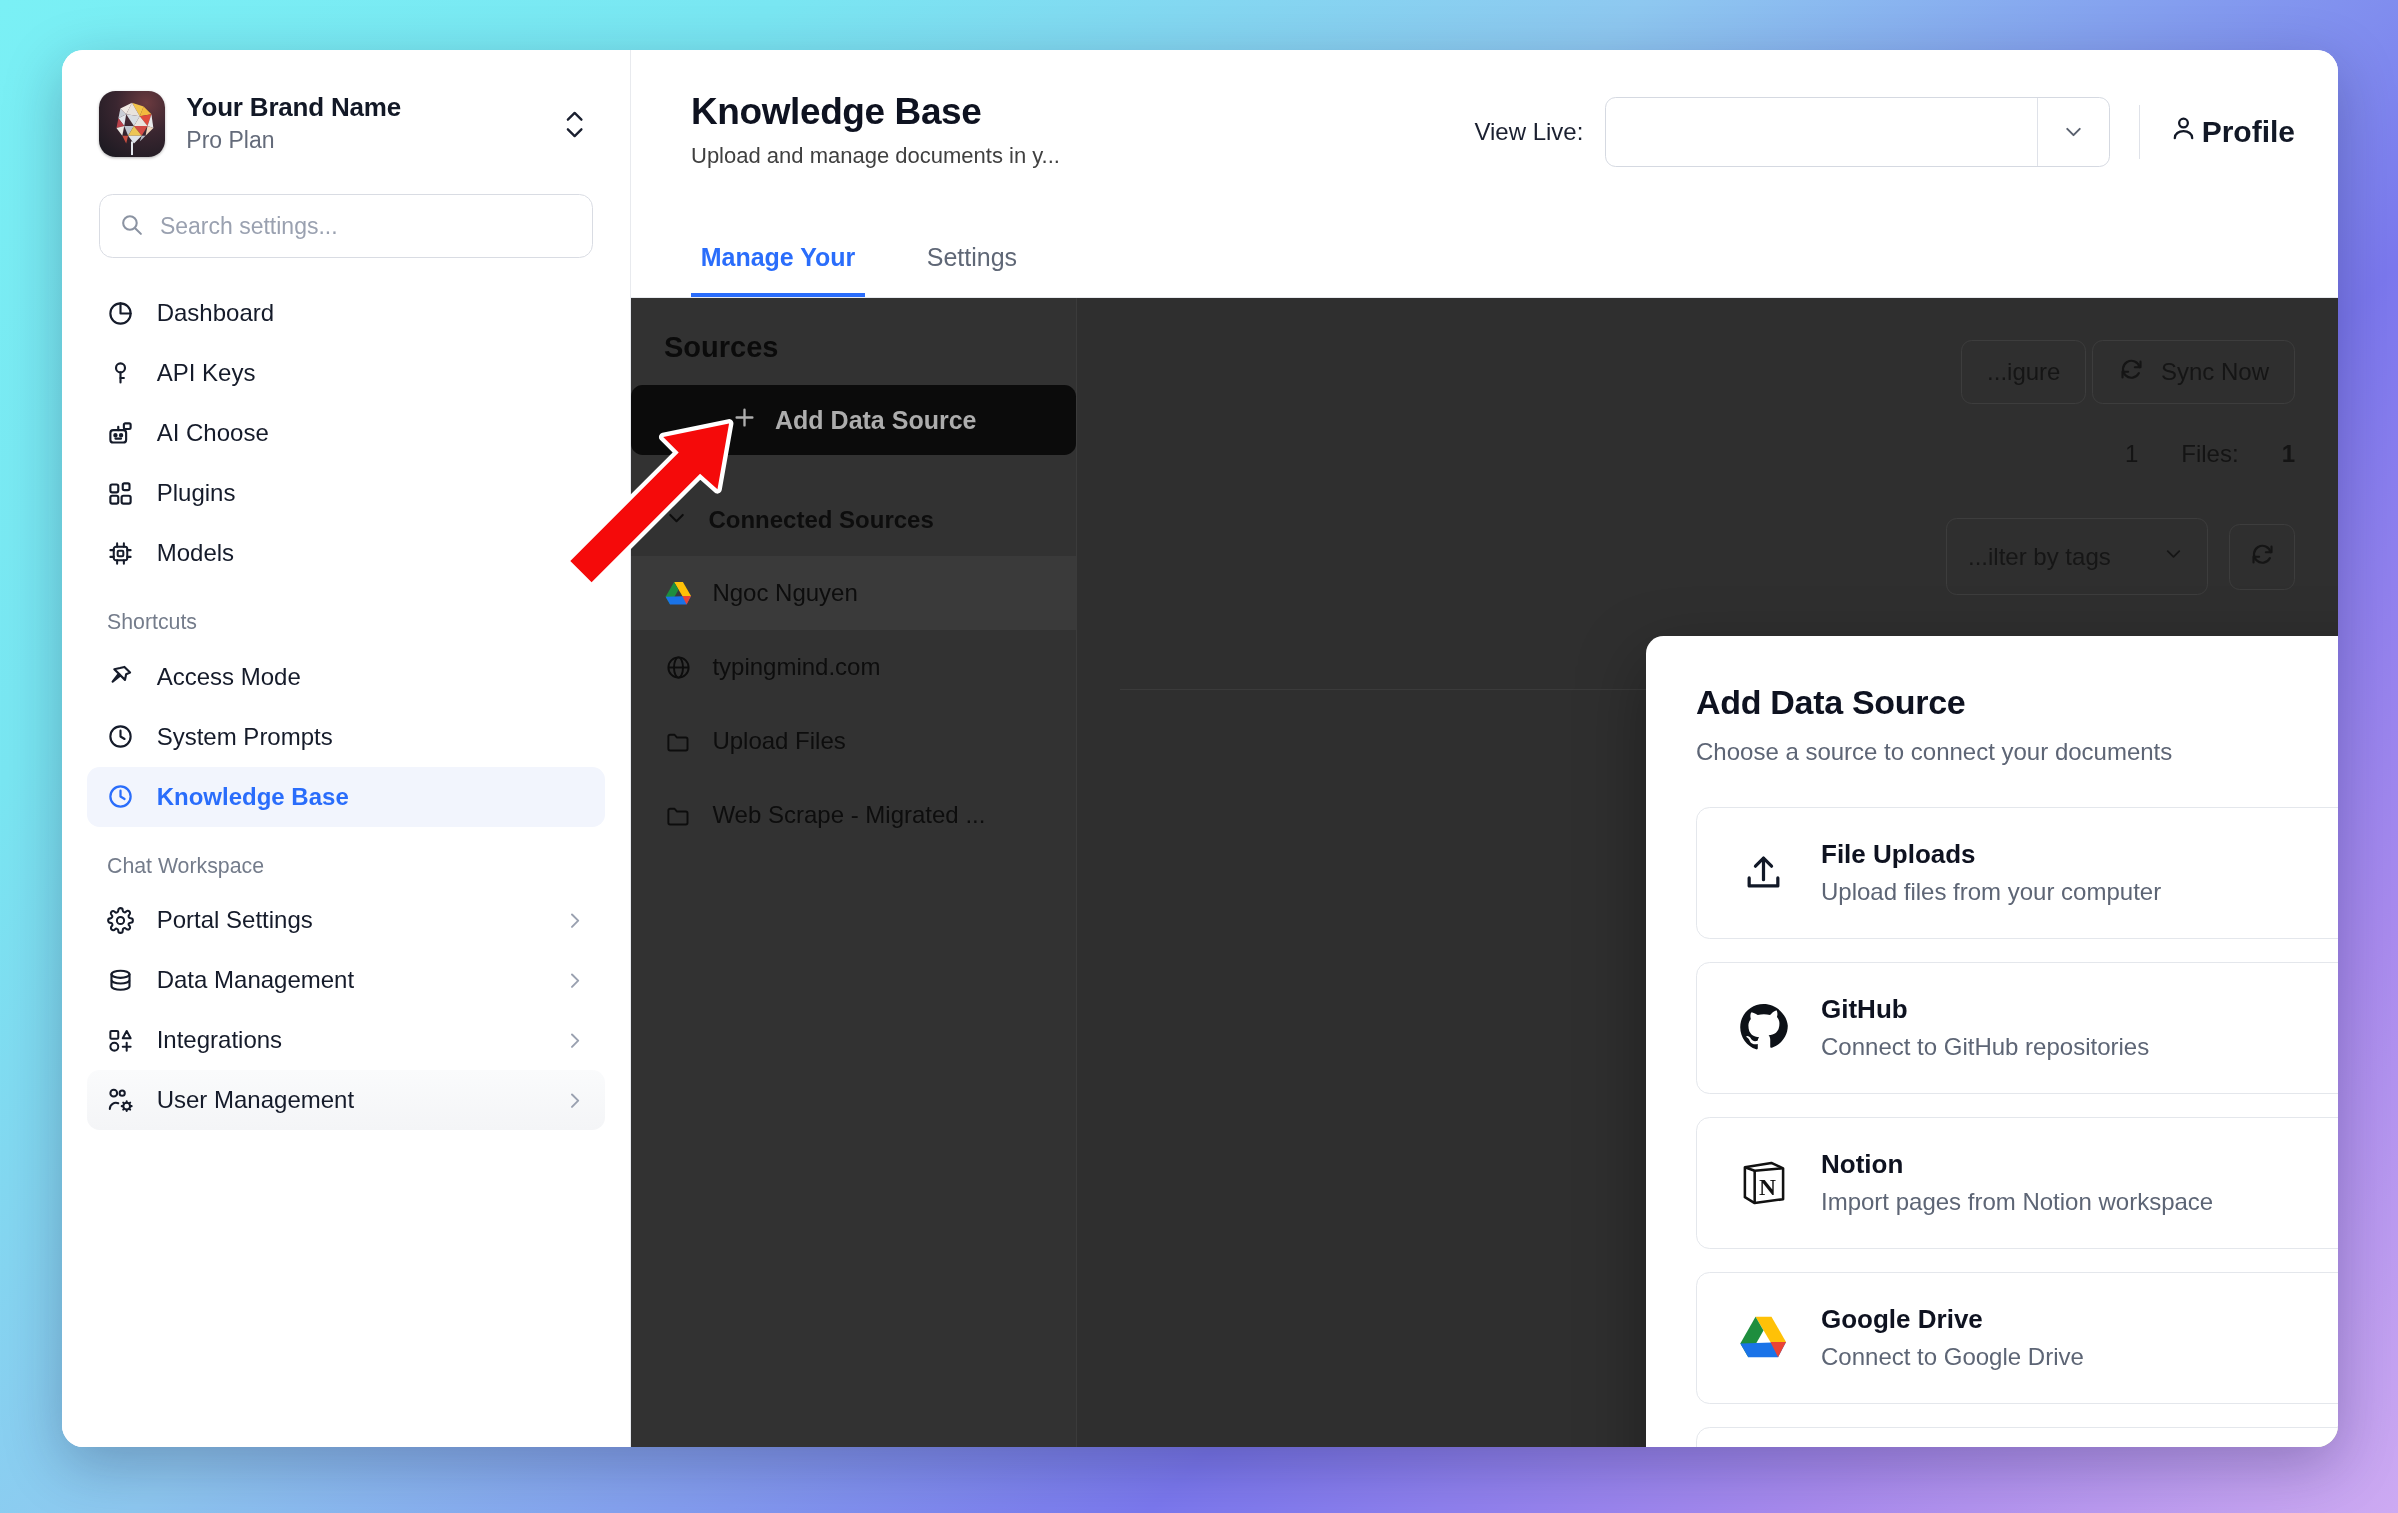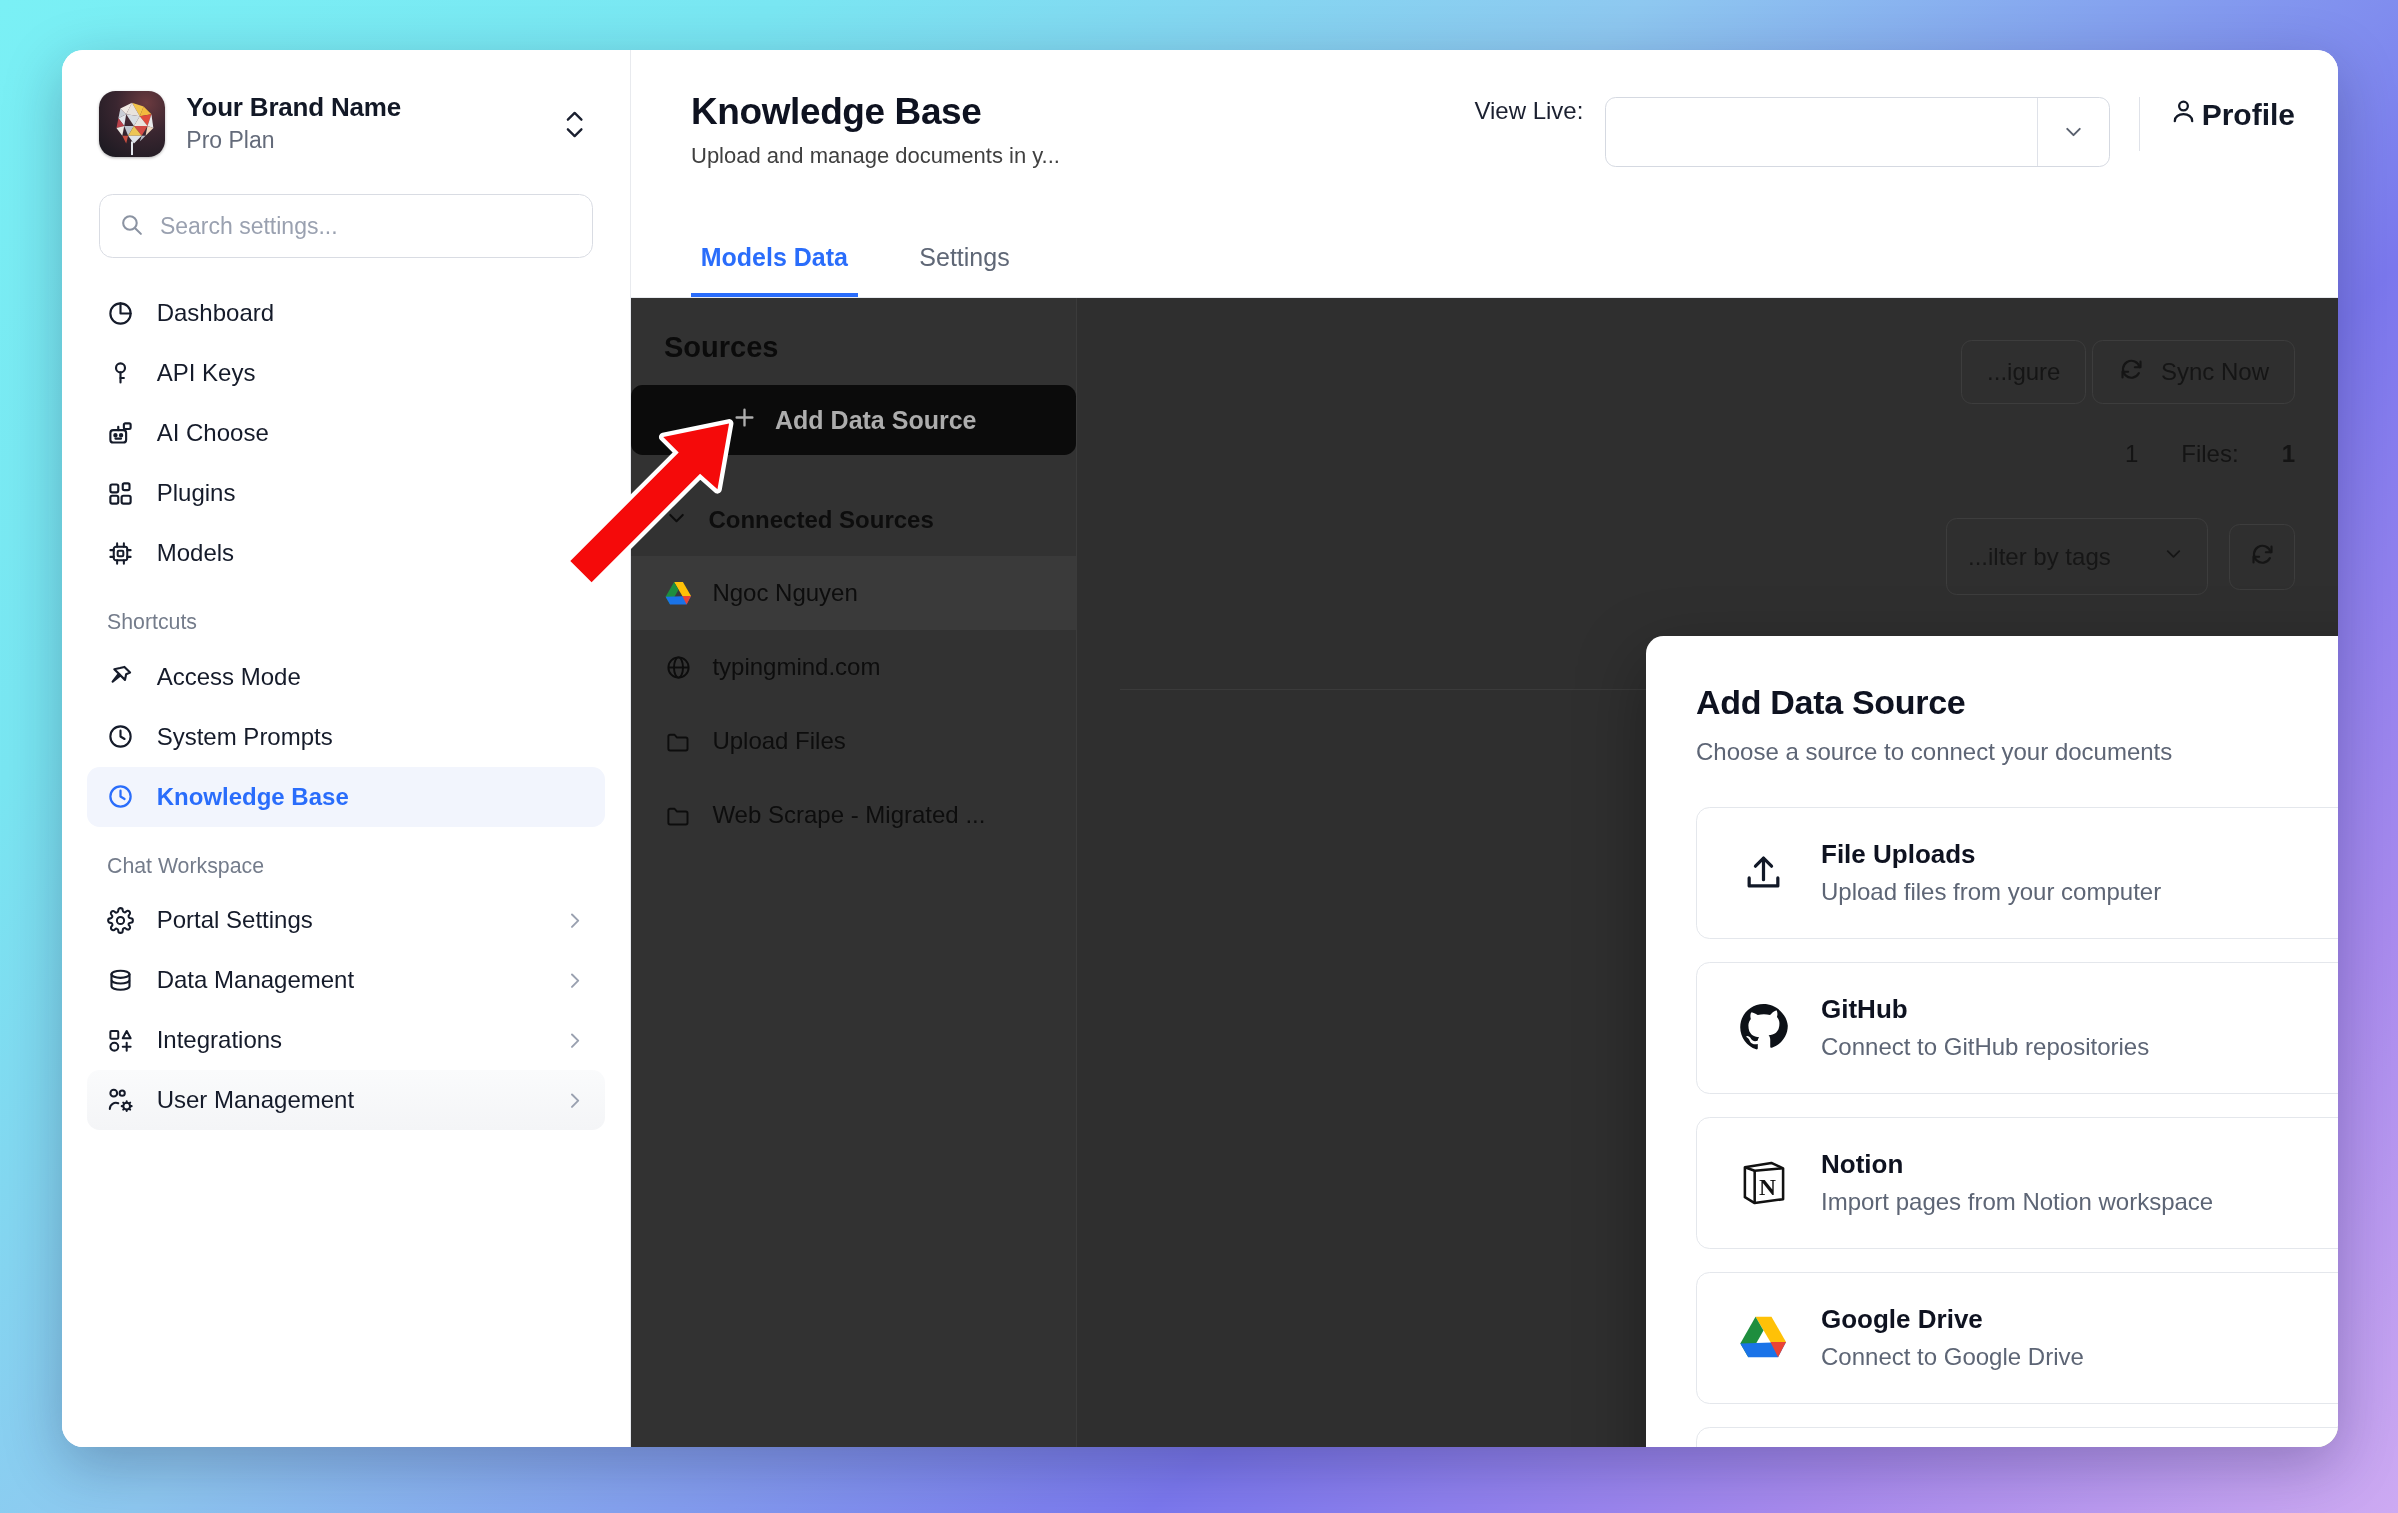--- a/index.html
+++ b/index.html
@@ -107,21 +107,21 @@
   .main { flex: 1; min-width: 0; display: flex; flex-direction: column; position: relative; }
 
   .topbar {
     height: 147px; flex: 0 0 147px;
     display: flex; align-items: flex-start;
     padding: 41px 43px 0 60px;
     background: #fff;
   }
   .page-title { font-size: 37px; font-weight: 700; color: #0e1220; letter-spacing: -0.4px; }
   .page-sub { font-size: 22px; color: #404040; margin-top: 9.7px; }
-  .topbar-right { margin-left: auto; display: flex; align-items: flex-start; gap: 0; padding-top: 5.8px; }
+  .topbar-right { margin-left: auto; display: flex; align-items: center; gap: 0; padding-top: 5.8px; }
   .viewlive-label { font-size: 24px; color: #1b2030; margin-right: 21.3px; }
   .viewlive-select {
     width: 505px; height: 70px;
     border: 1px solid #d5d9e1; border-radius: 10.7px;
     display: flex; align-items: stretch; background: #fff;
   }
   .viewlive-select .val { flex: 1; display: flex; align-items: center; padding: 0 17.5px; font-size: 23px; color: #1b2030; }
   .viewlive-select .arrow {
     width: 72px; border-left: 1px solid #dfe2e9;
     display: flex; align-items: center; justify-content: center; color: #59606e;
@@ -462,21 +462,21 @@
               <circle cx="12" cy="7.5" r="3.6"></circle>
                 <path d="M4.8 20c0-3.6 3.2-5.8 7.2-5.8s7.2 2.2 7.2 5.8"></path>
             </svg>
           </span>
           <span>Profile</span>
         </div>
       </div>
     </header>
 
     <div class="tabs">
-      <div class="tab active">Models Data</div>
+      <div class="tab active">Manage Your</div>
       <div class="tab">Settings</div>
     </div>
 
     <section class="content-dark">
 
       <div class="sources-panel">
         <div class="sources-title">Sources</div>
         <div class="add-source-btn">
           <span>
             <svg width="27" height="27" viewBox="0 0 24 24" fill="none" stroke="#adadad" stroke-width="2.1" stroke-linecap="round">

